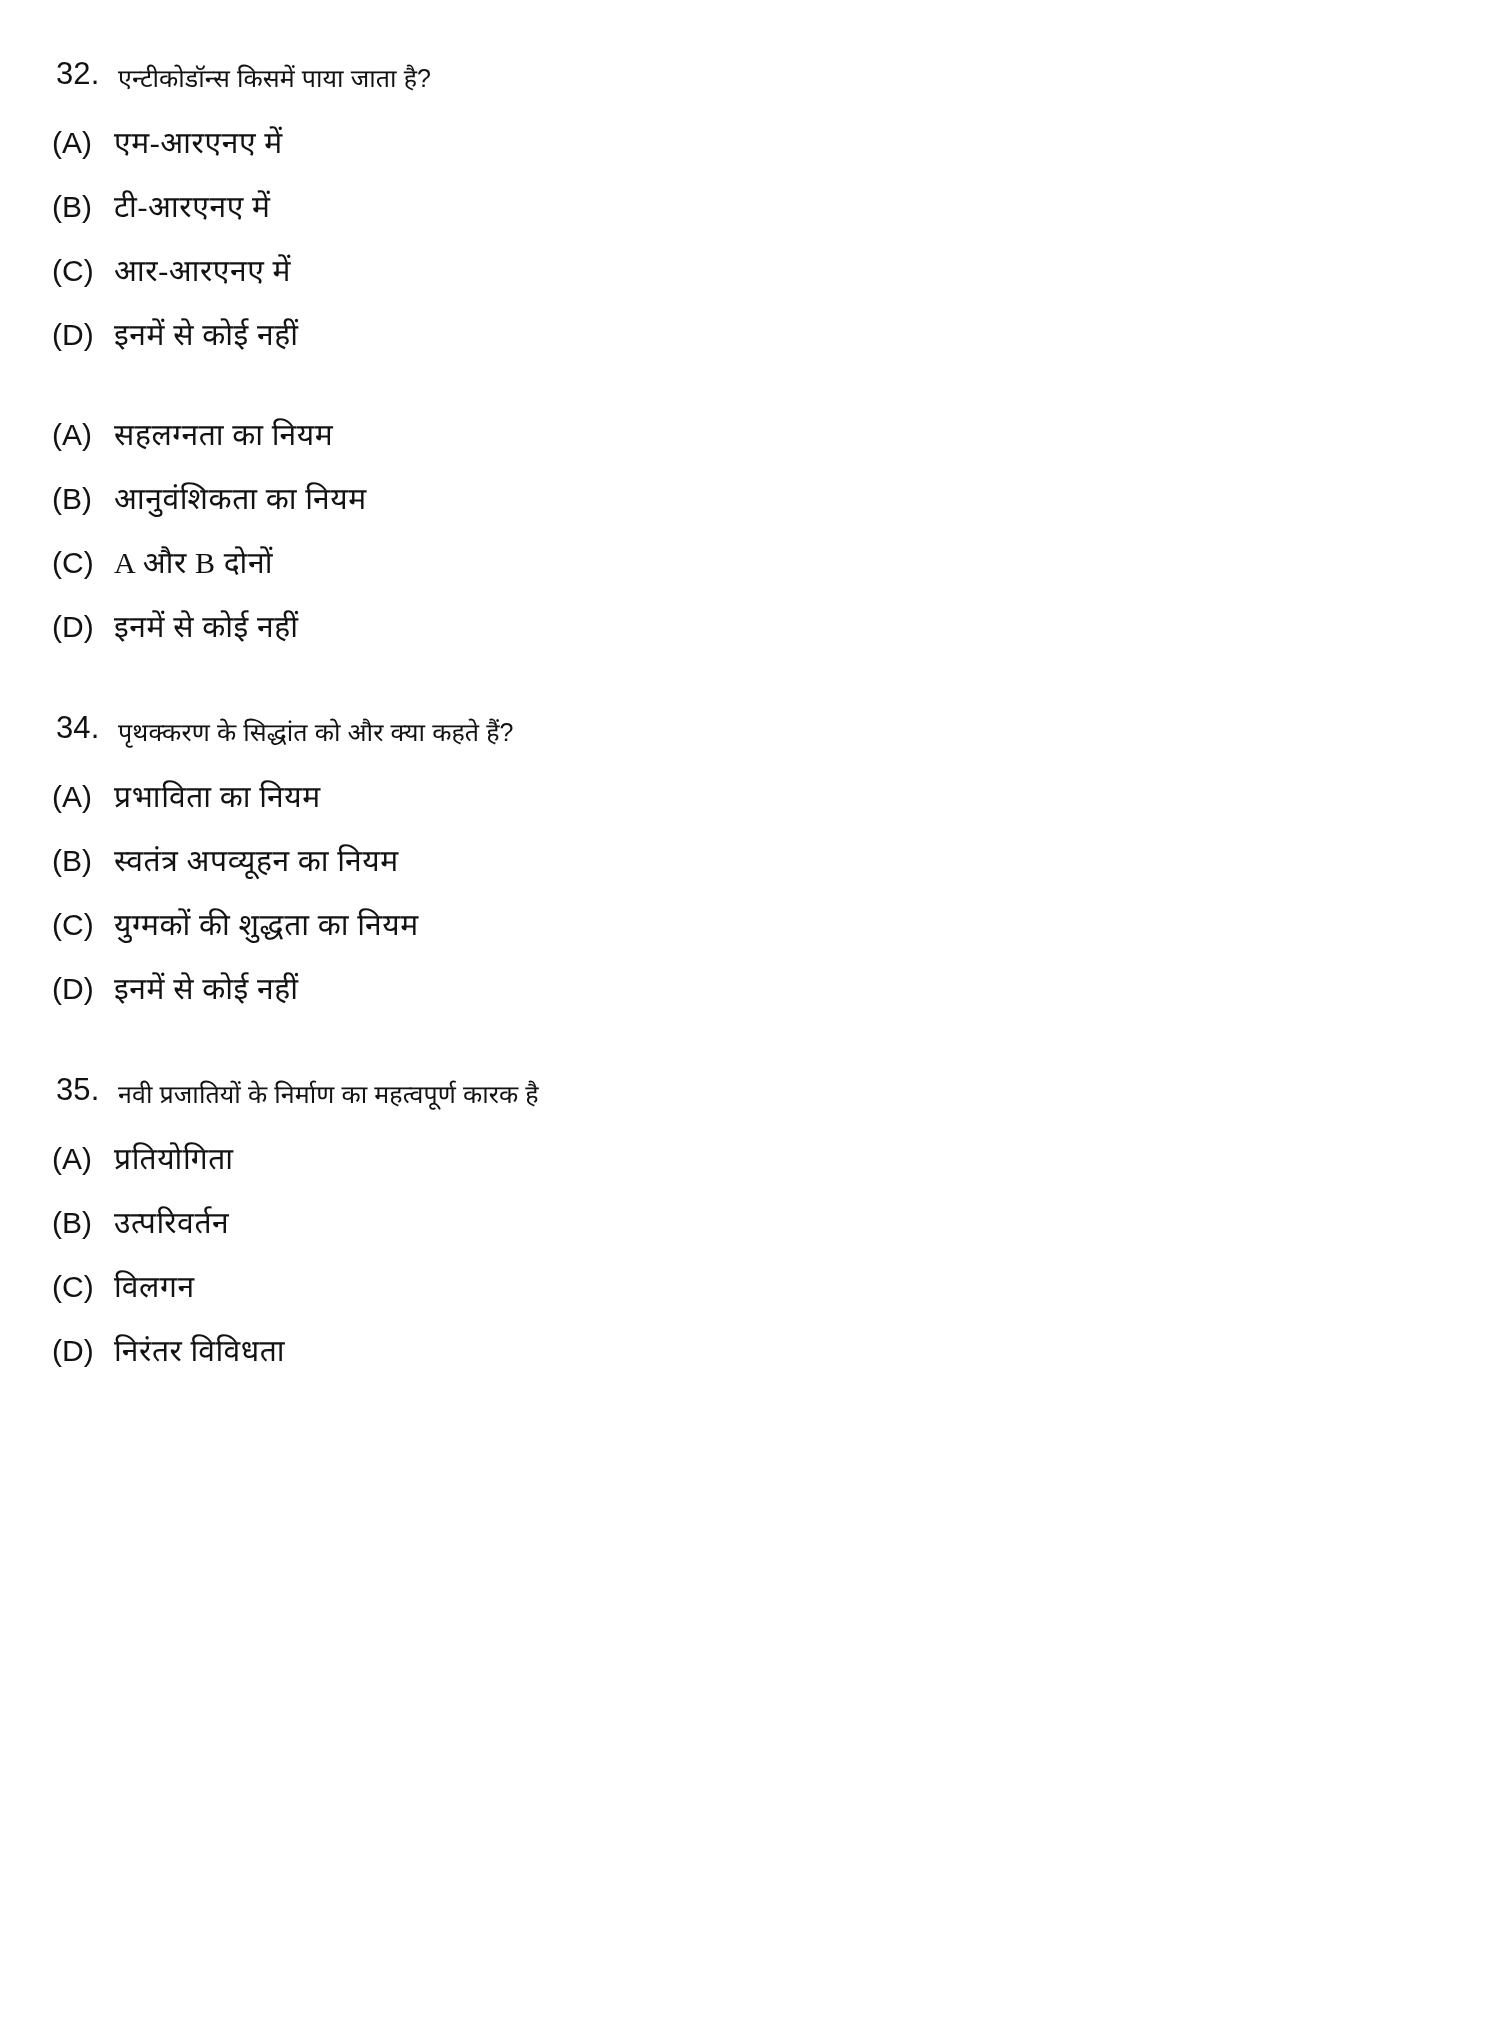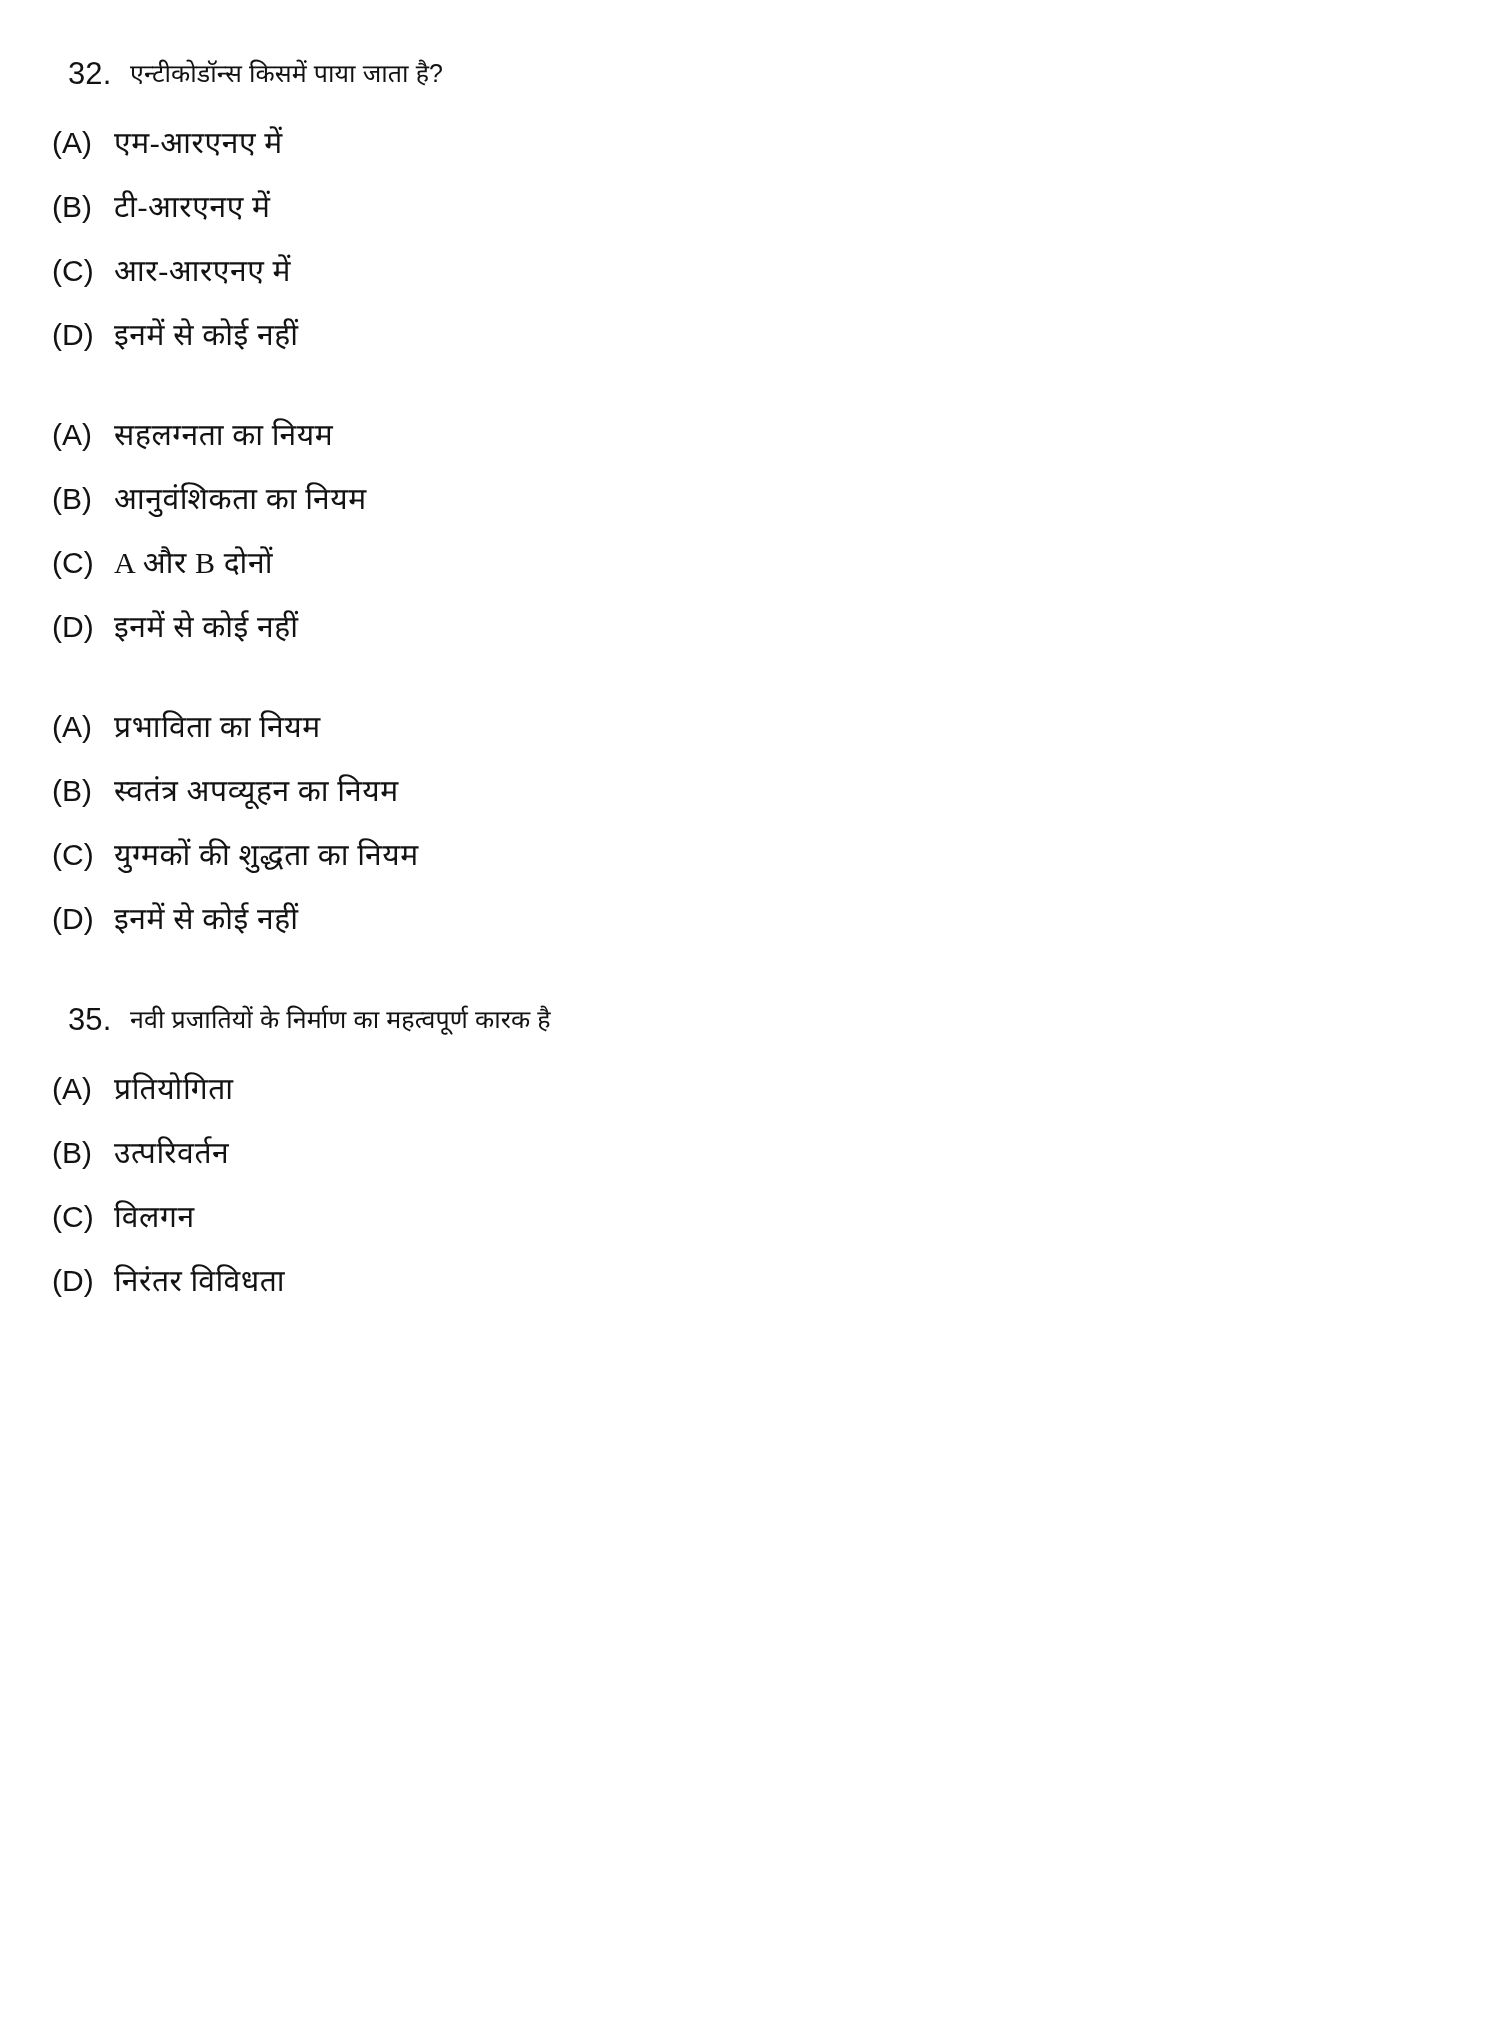--- a/index.html
+++ b/index.html
@@ -20,24 +20,24 @@
     width: 1504px;
     height: 2034px;
     padding: 52px 70px 0 52px;
     background: #ffffff;
   }
   .question-block {
     margin-bottom: 58px;
   }
   .question-line {
     display: flex;
-    align-items: center;
+    align-items: flex-end;
     font-size: 31px;
     line-height: 1.42;
-    margin: 0 0 26px 16px;
+    margin: 0 0 26px 4px;
     letter-spacing: 0.1px;
   }
   .q-number {
     flex: 0 0 auto;
     width: 62px;
     font-size: 31px;
   }
   .q-text {
     flex: 1 1 auto;
     font-size: 25px;
@@ -105,20 +105,24 @@
       <span class="opt-label">(C)</span>
       <span class="opt-text">A और B दोनों</span>
     </div>
     <div class="option-line">
       <span class="opt-label">(D)</span>
       <span class="opt-text">इनमें से कोई नहीं</span>
     </div>
   </div>
 
   <div class="question-block">
+    <div class="question-line">
+      <span class="q-number">34.</span>
+      <span class="q-text">पृथक्करण के सिद्धांत को और क्या कहते हैं?</span>
+    </div>
     <div class="option-line">
       <span class="opt-label">(A)</span>
       <span class="opt-text">प्रभाविता का नियम</span>
     </div>
     <div class="option-line">
       <span class="opt-label">(B)</span>
       <span class="opt-text">स्वतंत्र अपव्यूहन का नियम</span>
     </div>
     <div class="option-line">
       <span class="opt-label">(C)</span>

